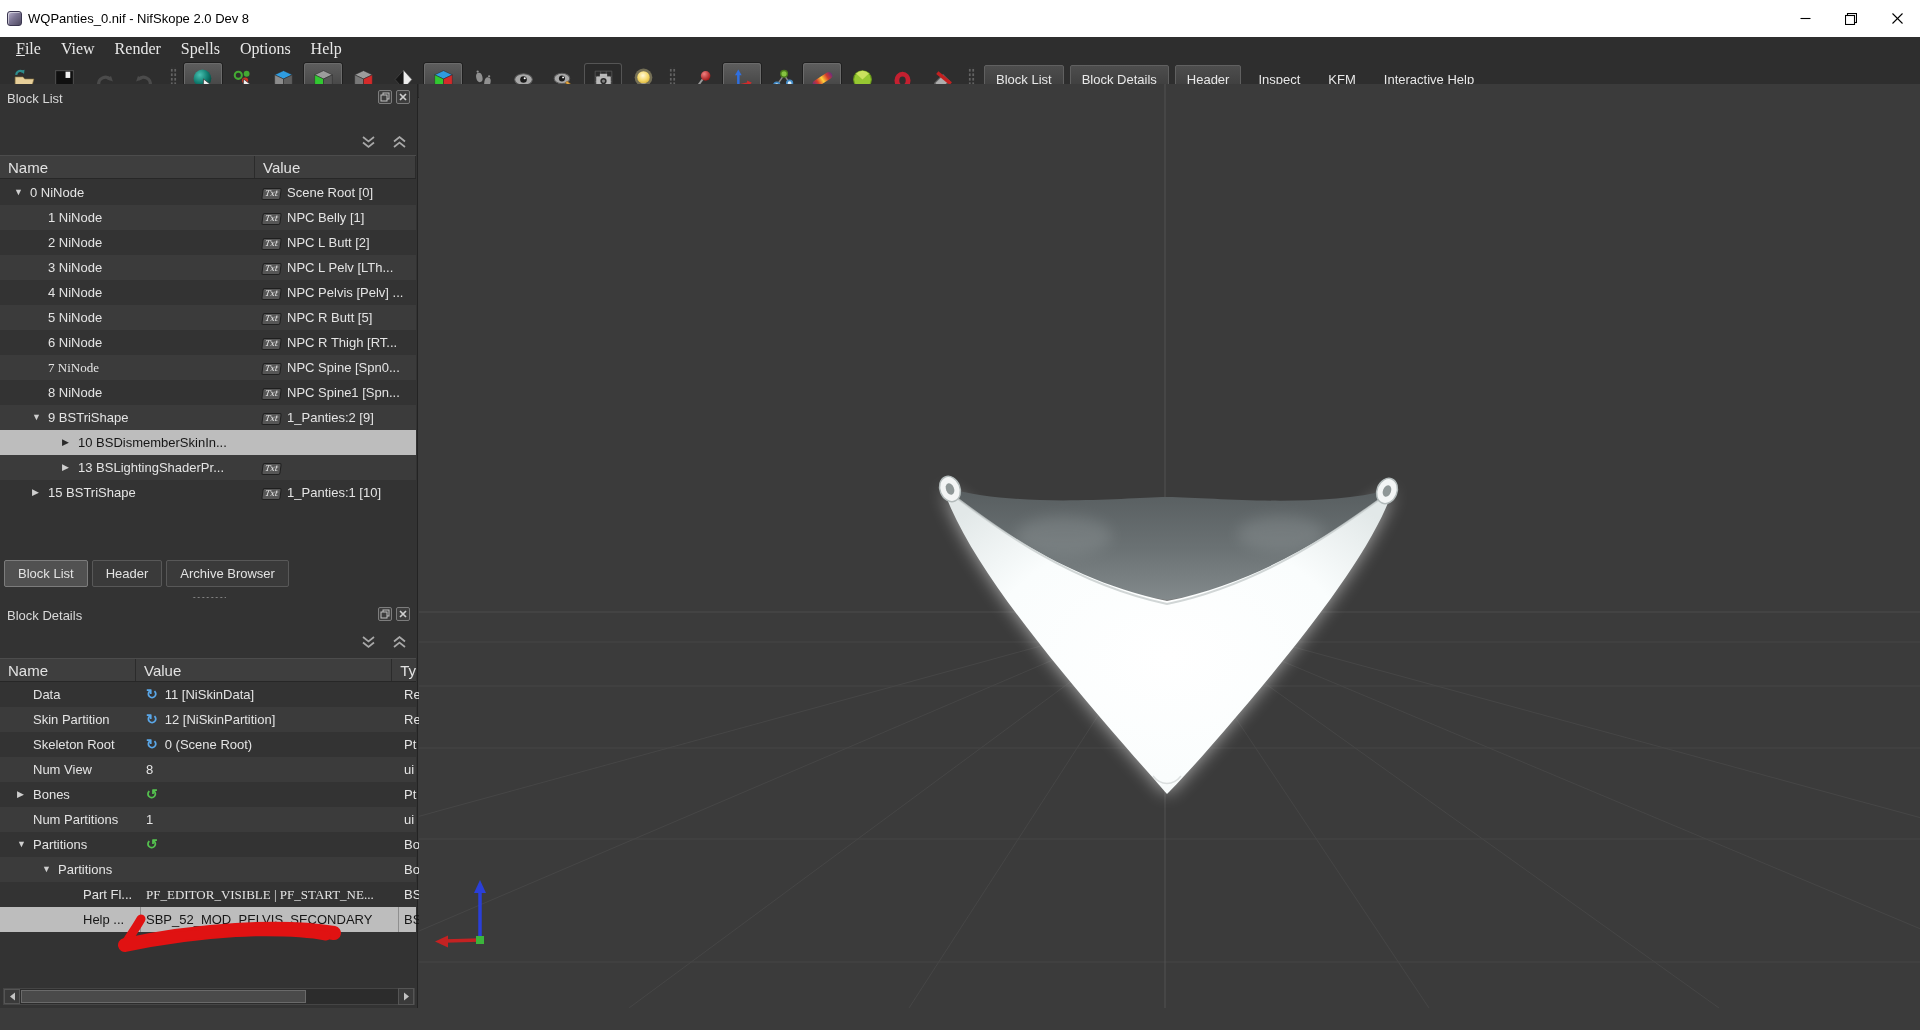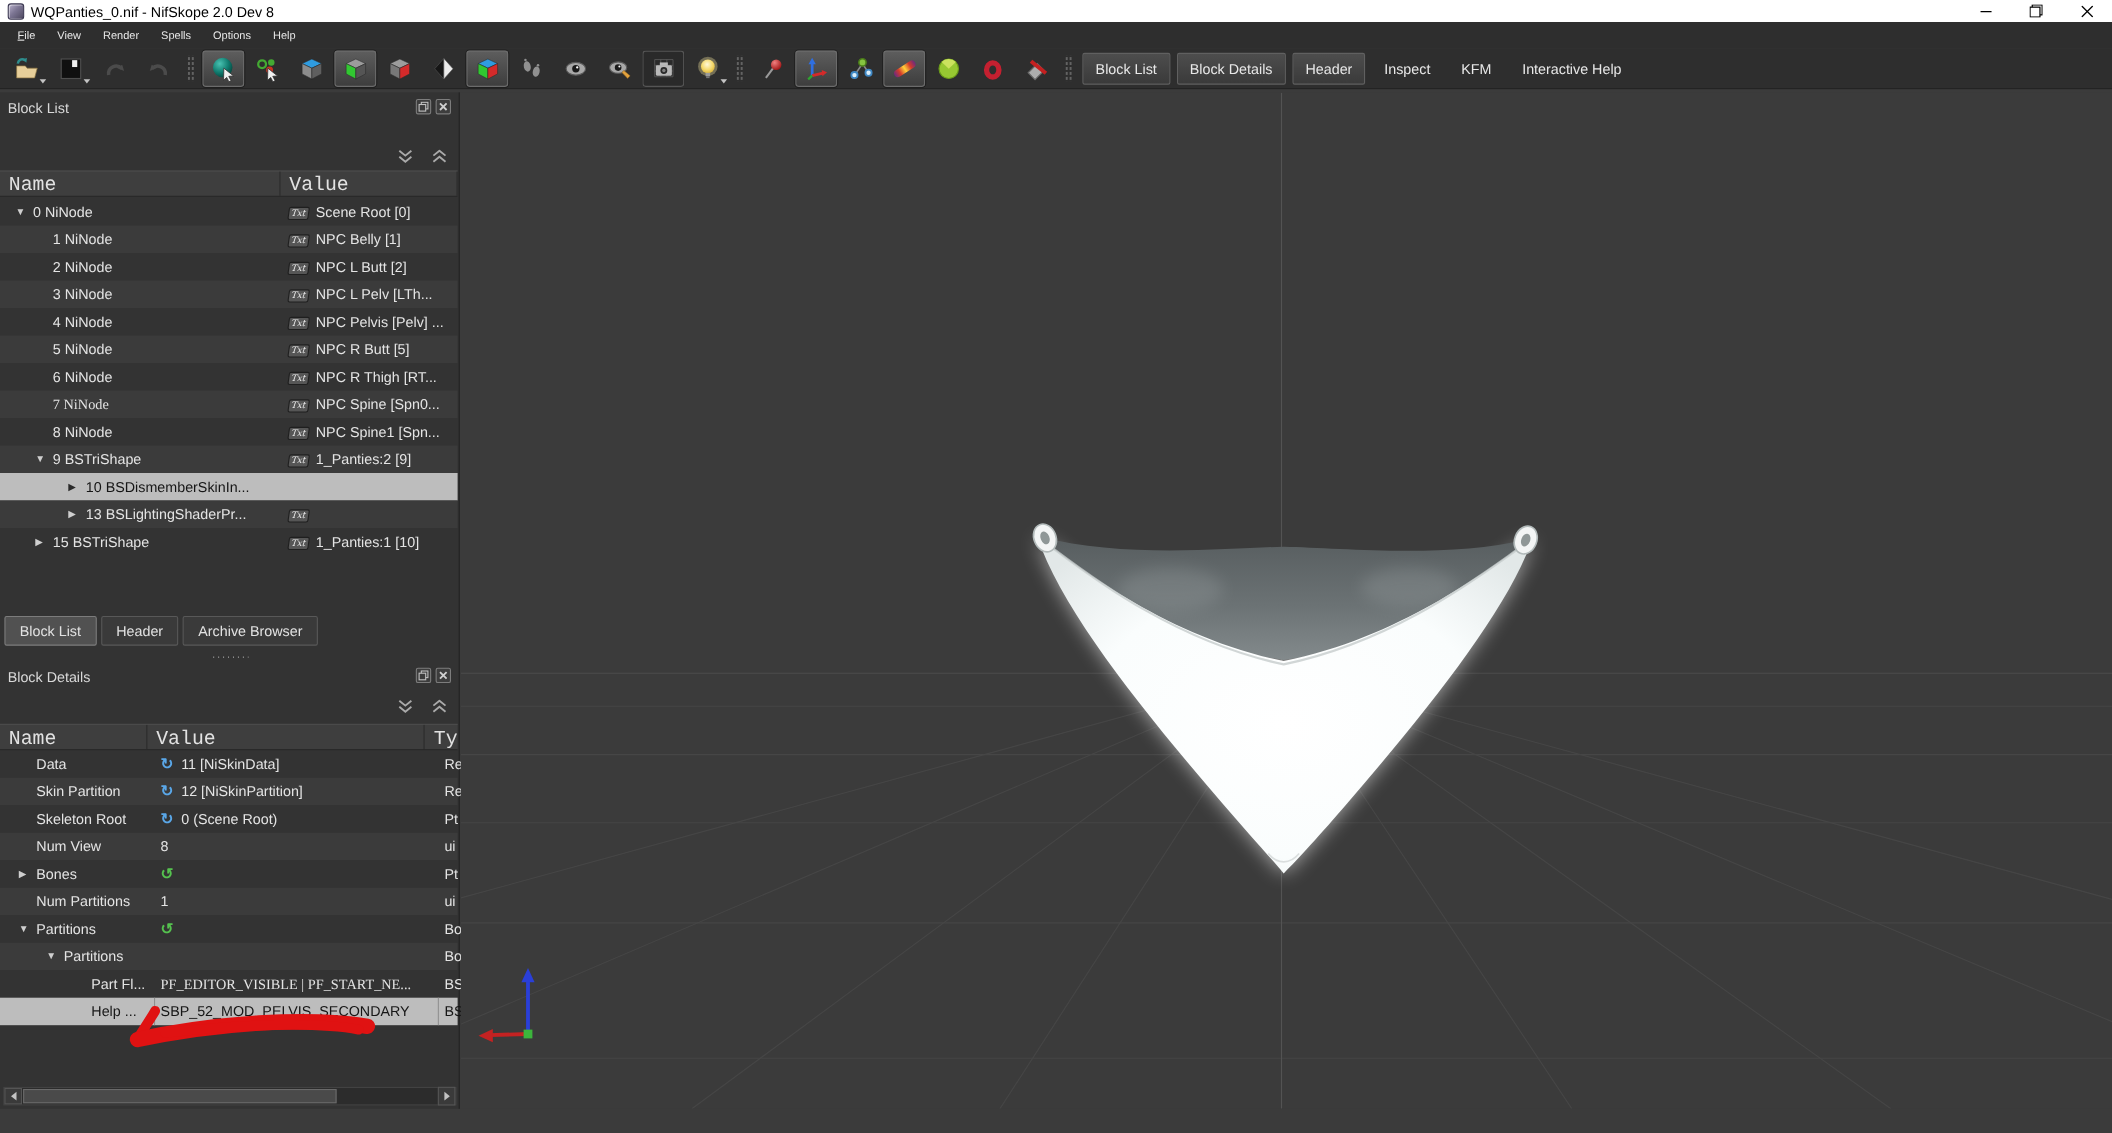--- a/index.html
+++ b/index.html
@@ -1,29 +1,29 @@
 <!DOCTYPE html>
 <html><head>
 <meta charset="utf-8">
 <style>
   * { margin:0; padding:0; box-sizing:border-box; }
   body { background:#1a1a1a; font-family:"Liberation Sans", sans-serif; }
   .window { position:relative; width:1920px; height:1030px; background:#3b3b3b; overflow:hidden; }
 
   
-  .titlebar { height:20px; background:#ffffff; display:flex; align-items:center; padding-left:7px; }
+  .titlebar { height:37px; background:#ffffff; display:flex; align-items:center; padding-left:7px; }
   .app-icon { width:15px; height:15px; border-radius:3px; background:linear-gradient(135deg,#b9b2cc 0%,#7d7694 45%,#4e4960 100%); border:1px solid #3a3650; box-shadow:inset 1px 1px 0 rgba(255,255,255,.5); margin-right:6px; }
   .title-text { font-size:13px; color:#000; }
   .win-controls { margin-left:auto; display:flex; height:100%; }
   .ctrl { width:46px; height:100%; display:flex; align-items:center; justify-content:center; }
   .ctrl svg { stroke:#000; stroke-width:1.1; fill:none; }
 
   
   .menubar { height:24px; background:#2e2e2e; display:flex; align-items:center; padding-left:6px; }
-  .menu-item { font-size:10px; color:#e8e8e8; padding:3px 10px; cursor:default; }
+  .menu-item { font-size:16px; color:#e8e8e8; padding:3px 10px; cursor:default;font-family:Liberation Serif, serif; }
   .menu-item u { text-decoration:underline; }
 
   
   .toolbar { height:37px; background:#2e2e2e; border-bottom:1px solid #232323; display:flex; align-items:center; padding:0 4px; }
   .tbtn { width:38px; height:33px; display:flex; align-items:center; justify-content:center; position:relative; border-radius:3px; margin:0 1px; flex:none; }
   .tbtn svg { width:25px; height:25px; }
   .tbtn.pressed { background:linear-gradient(#5e5e5e,#3c3c3c); box-shadow:inset 0 0 0 1px #6b6b6b, 0 0 0 1px #1f1f1f; }
   .tbtn.dark { background:#2a2a2a; box-shadow:inset 0 0 0 1px #555; }
   .dd { position:absolute; right:1px; bottom:3px; width:0; height:0; border-left:3.5px solid transparent; border-right:3.5px solid transparent; border-top:4px solid #c4c4c4; }
   .tgrip { width:7px; height:24px; margin:0 6px; flex:none;
@@ -31,21 +31,21 @@
   .ttext { font-size:13px; color:#e8e8e8; padding:6px 11px; margin:0 3px; border-radius:2px; white-space:nowrap; flex:none; }
   .ttext.bordered { border:1px solid #606060; background:linear-gradient(#4d4d4d,#3a3a3a); }
 
   
   .dock { position:absolute; left:0; top:84px; width:418px; bottom:22px; background:#333333; border-right:1px solid #232323; }
   .panel-title { position:absolute; left:7px; font-size:13px; color:#d9d9d9; }
   .panel-btns { position:absolute; right:7px; display:flex; gap:4px; }
   .pbtn { width:14px; height:14px; display:flex; align-items:center; justify-content:center; border:1px solid #7d7d7d; border-radius:2px; background:#3d3d3d; }
   .chevrons { position:absolute; right:10px; display:flex; gap:16px; }
   .thead { position:absolute; left:0; right:1px; height:24px; display:flex; background:#3e3e3e; border-top:1px solid #4c4c4c; border-bottom:1px solid #272727; }
-  .th { font-size:18px; color:#e2e2e2; padding:3px 0 0 8px; border-right:1px solid #2b2b2b;font-family:Liberation Mono, monospace; }
+  .th { font-size:15px; color:#e2e2e2; padding:3px 0 0 8px; border-right:1px solid #2b2b2b; }
   .rows { position:absolute; left:0; right:1px; }
   .row { position:relative; height:25px; line-height:25px; font-size:13px; color:#e4e4e4; }
   .row.stripe { background:#3b3b3b; }
   .row.selected { background:#bdbdbd; color:#161616; }
   .row .exp { position:absolute; top:0; font-size:9px; color:#cfcfcf; }
   .row.selected .exp { color:#2a2a2a; }
   .row .nm, .row .val, .row .typ { position:absolute; top:0; white-space:nowrap; }
   .row.selected .val, .row.selected .typ { border-left:1px solid #8f8f8f; padding-left:5px; margin-left:-6px; }
   .txt-badge { display:inline-block; font-family:"DejaVu Serif", serif; font-style:italic; font-size:8px; line-height:10px; color:#ececec; background:#565656; border:1px solid #1f1f1f; border-radius:2px; padding:0 2px; margin-right:6px; transform:skewX(-8deg); vertical-align:1px; }
   .ref-ic { color:#5aa7e8; font-weight:bold; margin-right:7px; font-size:14px; }

